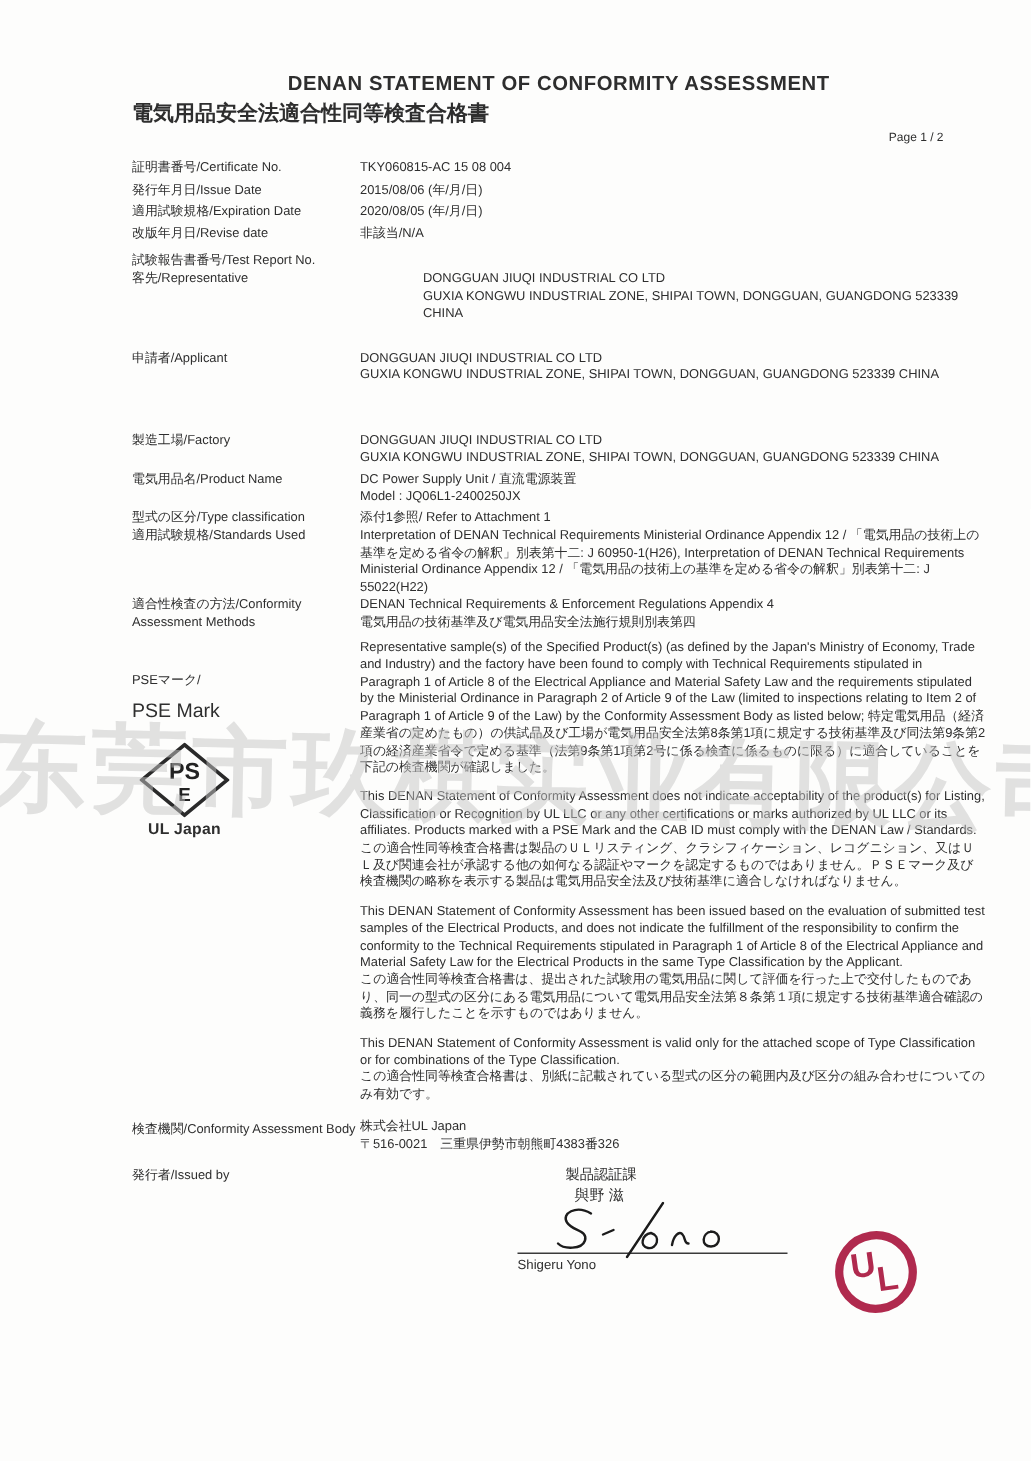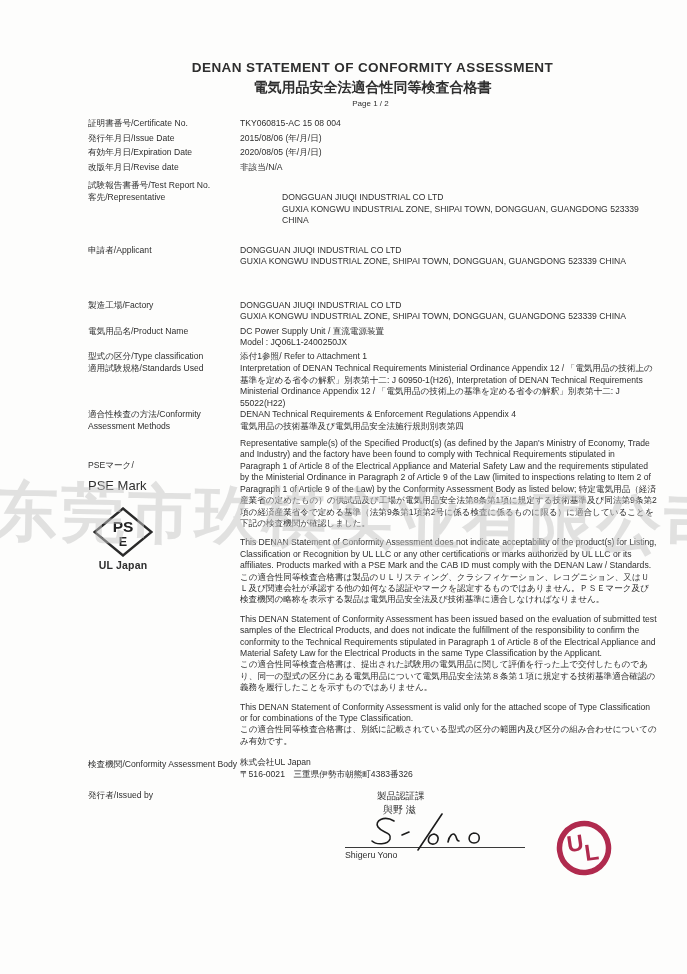--- a/index.html
+++ b/index.html
@@ -2,25 +2,25 @@
 <html><head>
 <meta charset="utf-8">
 <style>
   * { margin:0; padding:0; box-sizing:border-box; }
   html,body { background:#ffffff; }
   body { font-family:"Liberation Sans","DejaVu Sans",sans-serif; color:#2e2e2e; }
   .page {
     position:relative; width:687px; height:974px; margin:0 auto;
     background:#fdfdfc; overflow:hidden;
   }
-  .content { position:relative; padding:60px 30px 0 88px; z-index:1; }
+  .content { position:relative; padding:48px 30px 0 88px; z-index:1; }
 
   .title { text-align:center; font-size:13.5px; font-weight:bold; letter-spacing:0.4px; margin-bottom:4px; }
-  .subtitle { text-align:center; font-size:14px; font-weight:bold; margin-bottom:2px; }
-  .page-indicator { text-align:center; font-size:8px; margin-right:4px; margin-bottom:10px; }
+  .subtitle { font-size:14px; font-weight:bold; margin-bottom:2px; }
+  .page-indicator { text-align:right; font-size:8px; margin-right:28px; margin-bottom:10px; }
 
   .kv { display:flex; font-size:8.6px; line-height:11.5px; margin-bottom:3.2px; }
   .kv .lbl { width:152px; flex-shrink:0; }
   .kv .val { flex:1; }
   .kv .val .vline { line-height:11.5px; }
 
   .gap6  { margin-top:6px; }
   .mb18  { margin-bottom:18px;gap:42px; }
   .mb32  { margin-bottom:32px; }
   .mb3   { margin-bottom:3px; }
@@ -67,21 +67,21 @@
 
     <div class="kv">
       <div class="lbl">証明書番号/Certificate No.</div>
       <div class="val">TKY060815-AC 15 08 004</div>
     </div>
     <div class="kv">
       <div class="lbl">発行年月日/Issue Date</div>
       <div class="val">2015/08/06 (年/月/日)</div>
     </div>
     <div class="kv">
-      <div class="lbl">有効年月日/Expiration Date</div>
+      <div class="lbl">適用試験規格/Expiration Date</div>
       <div class="val">2020/08/05 (年/月/日)</div>
     </div>
     <div class="kv">
       <div class="lbl">改版年月日/Revise date</div>
       <div class="val">非該当/N/A</div>
     </div>
 
     <div class="kv gap6 mb1">
       <div class="lbl">試験報告書番号/Test Report No.</div>
     </div>

